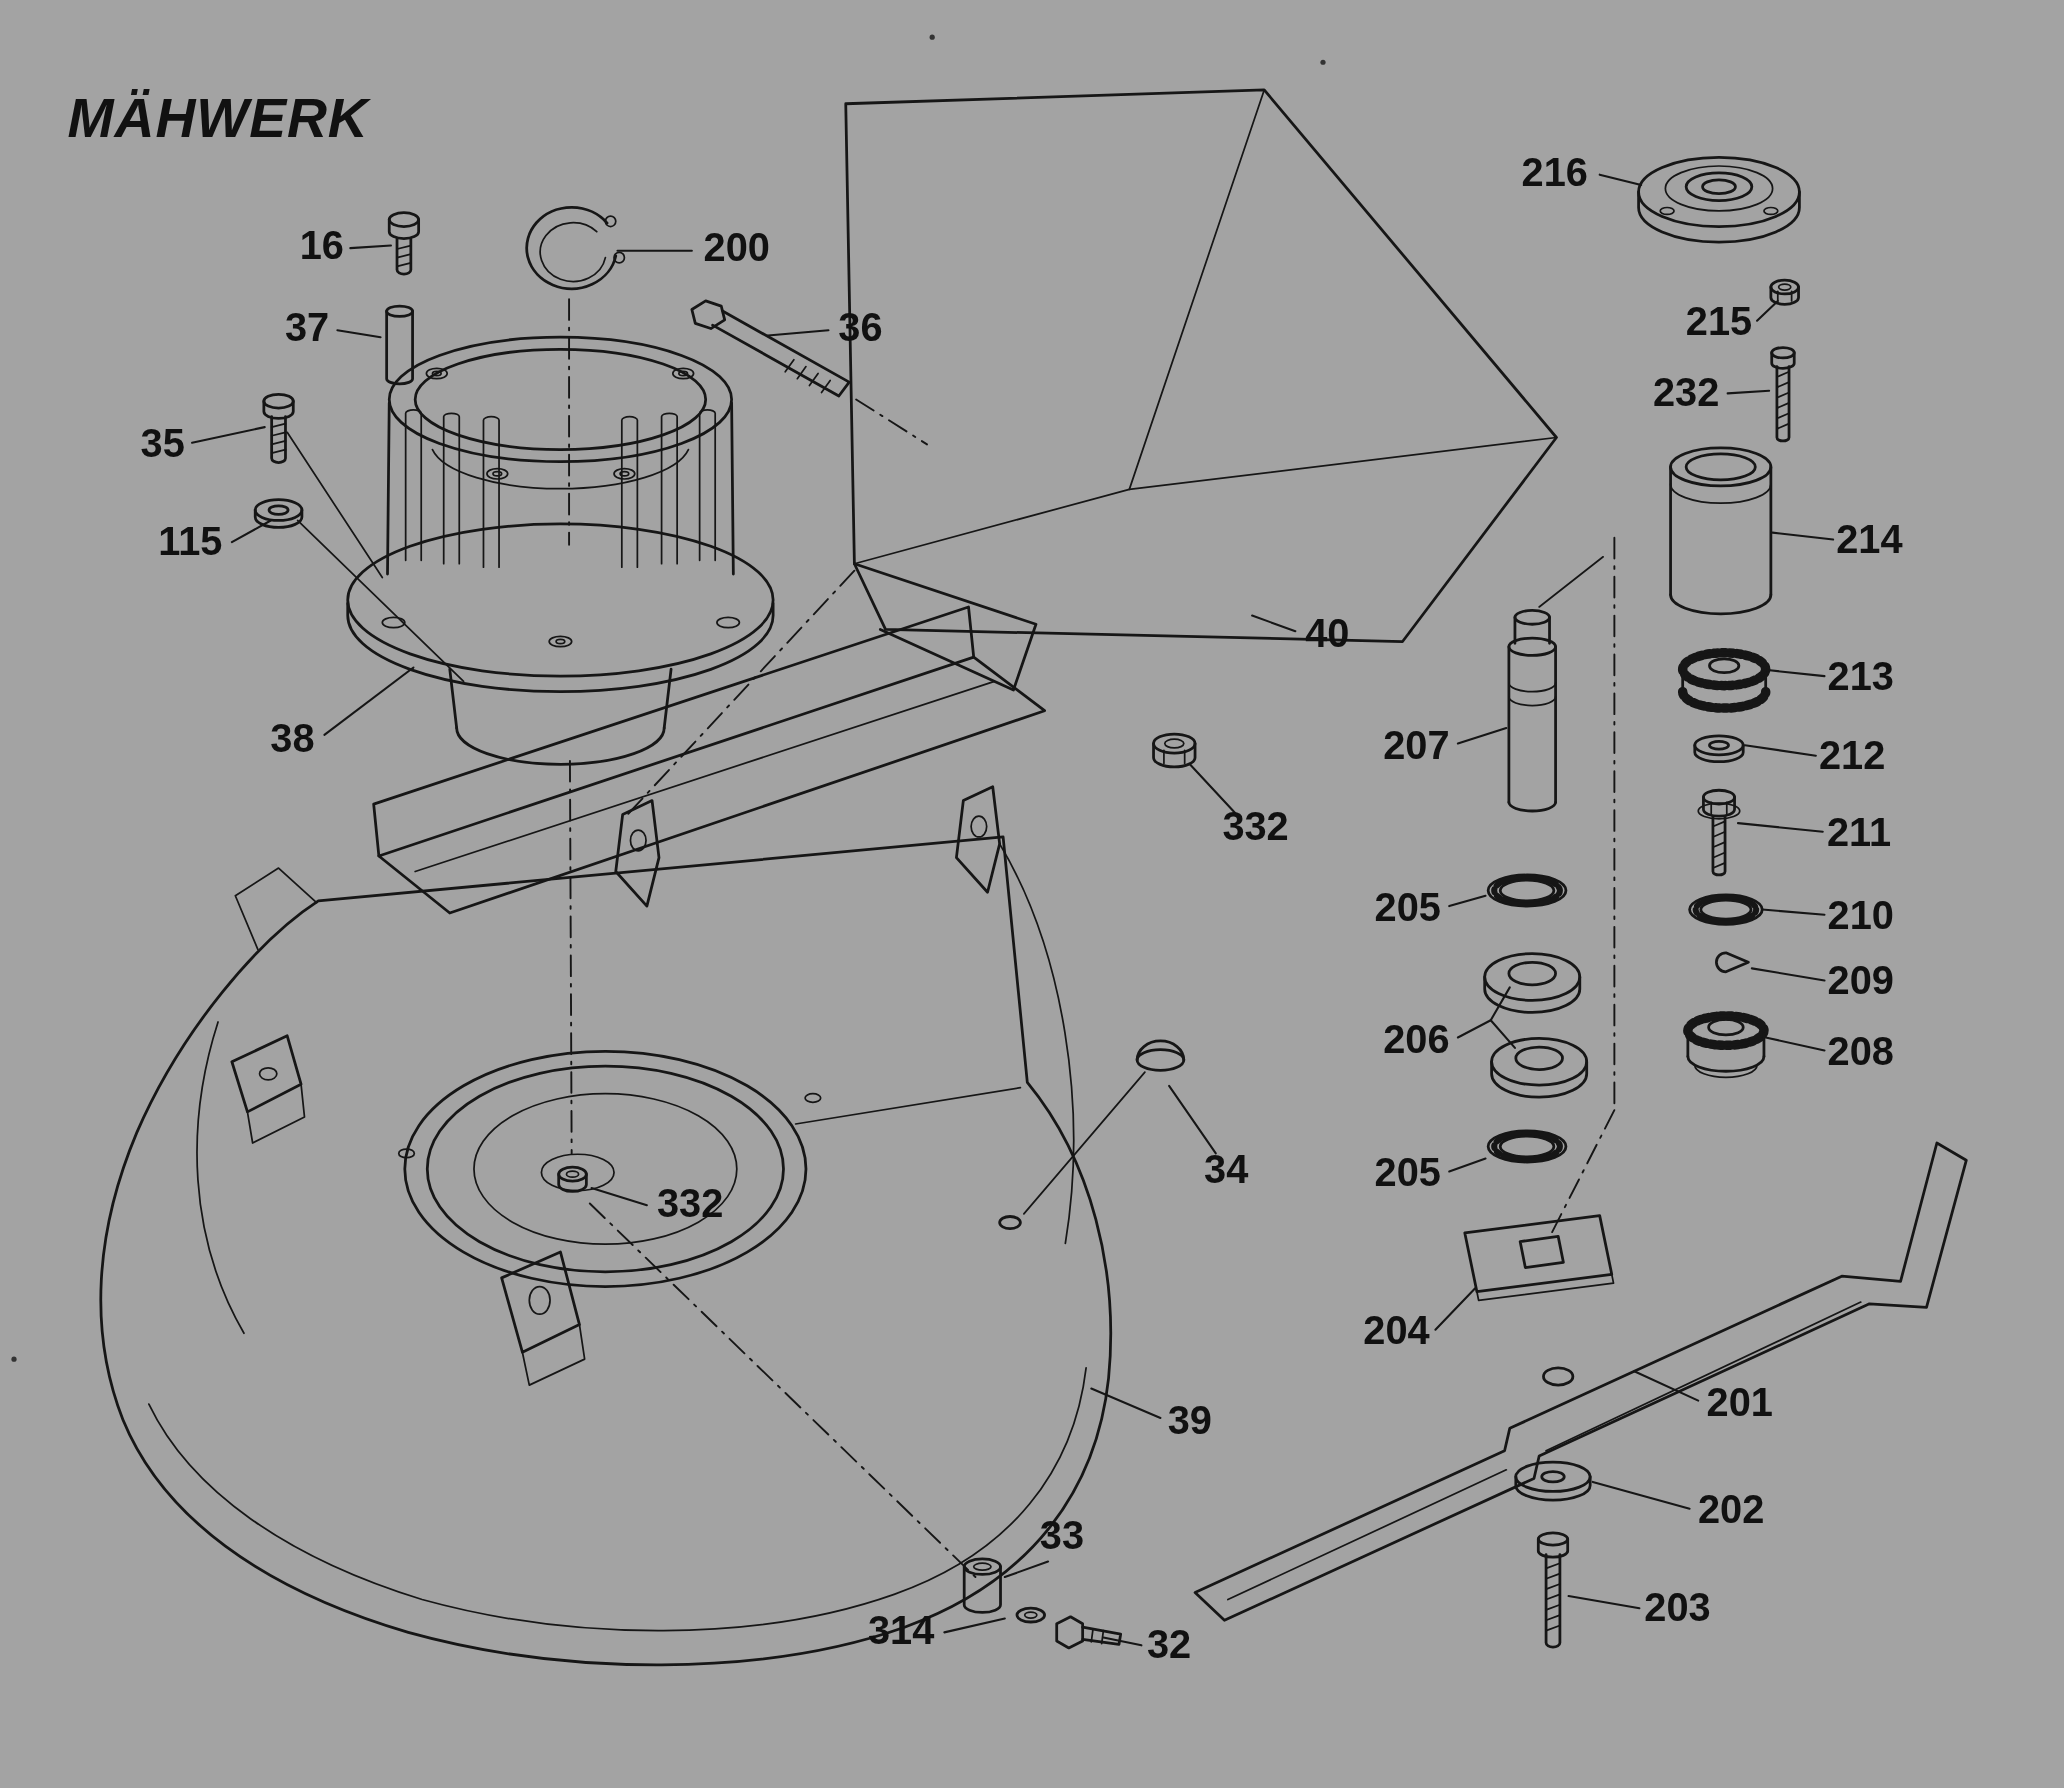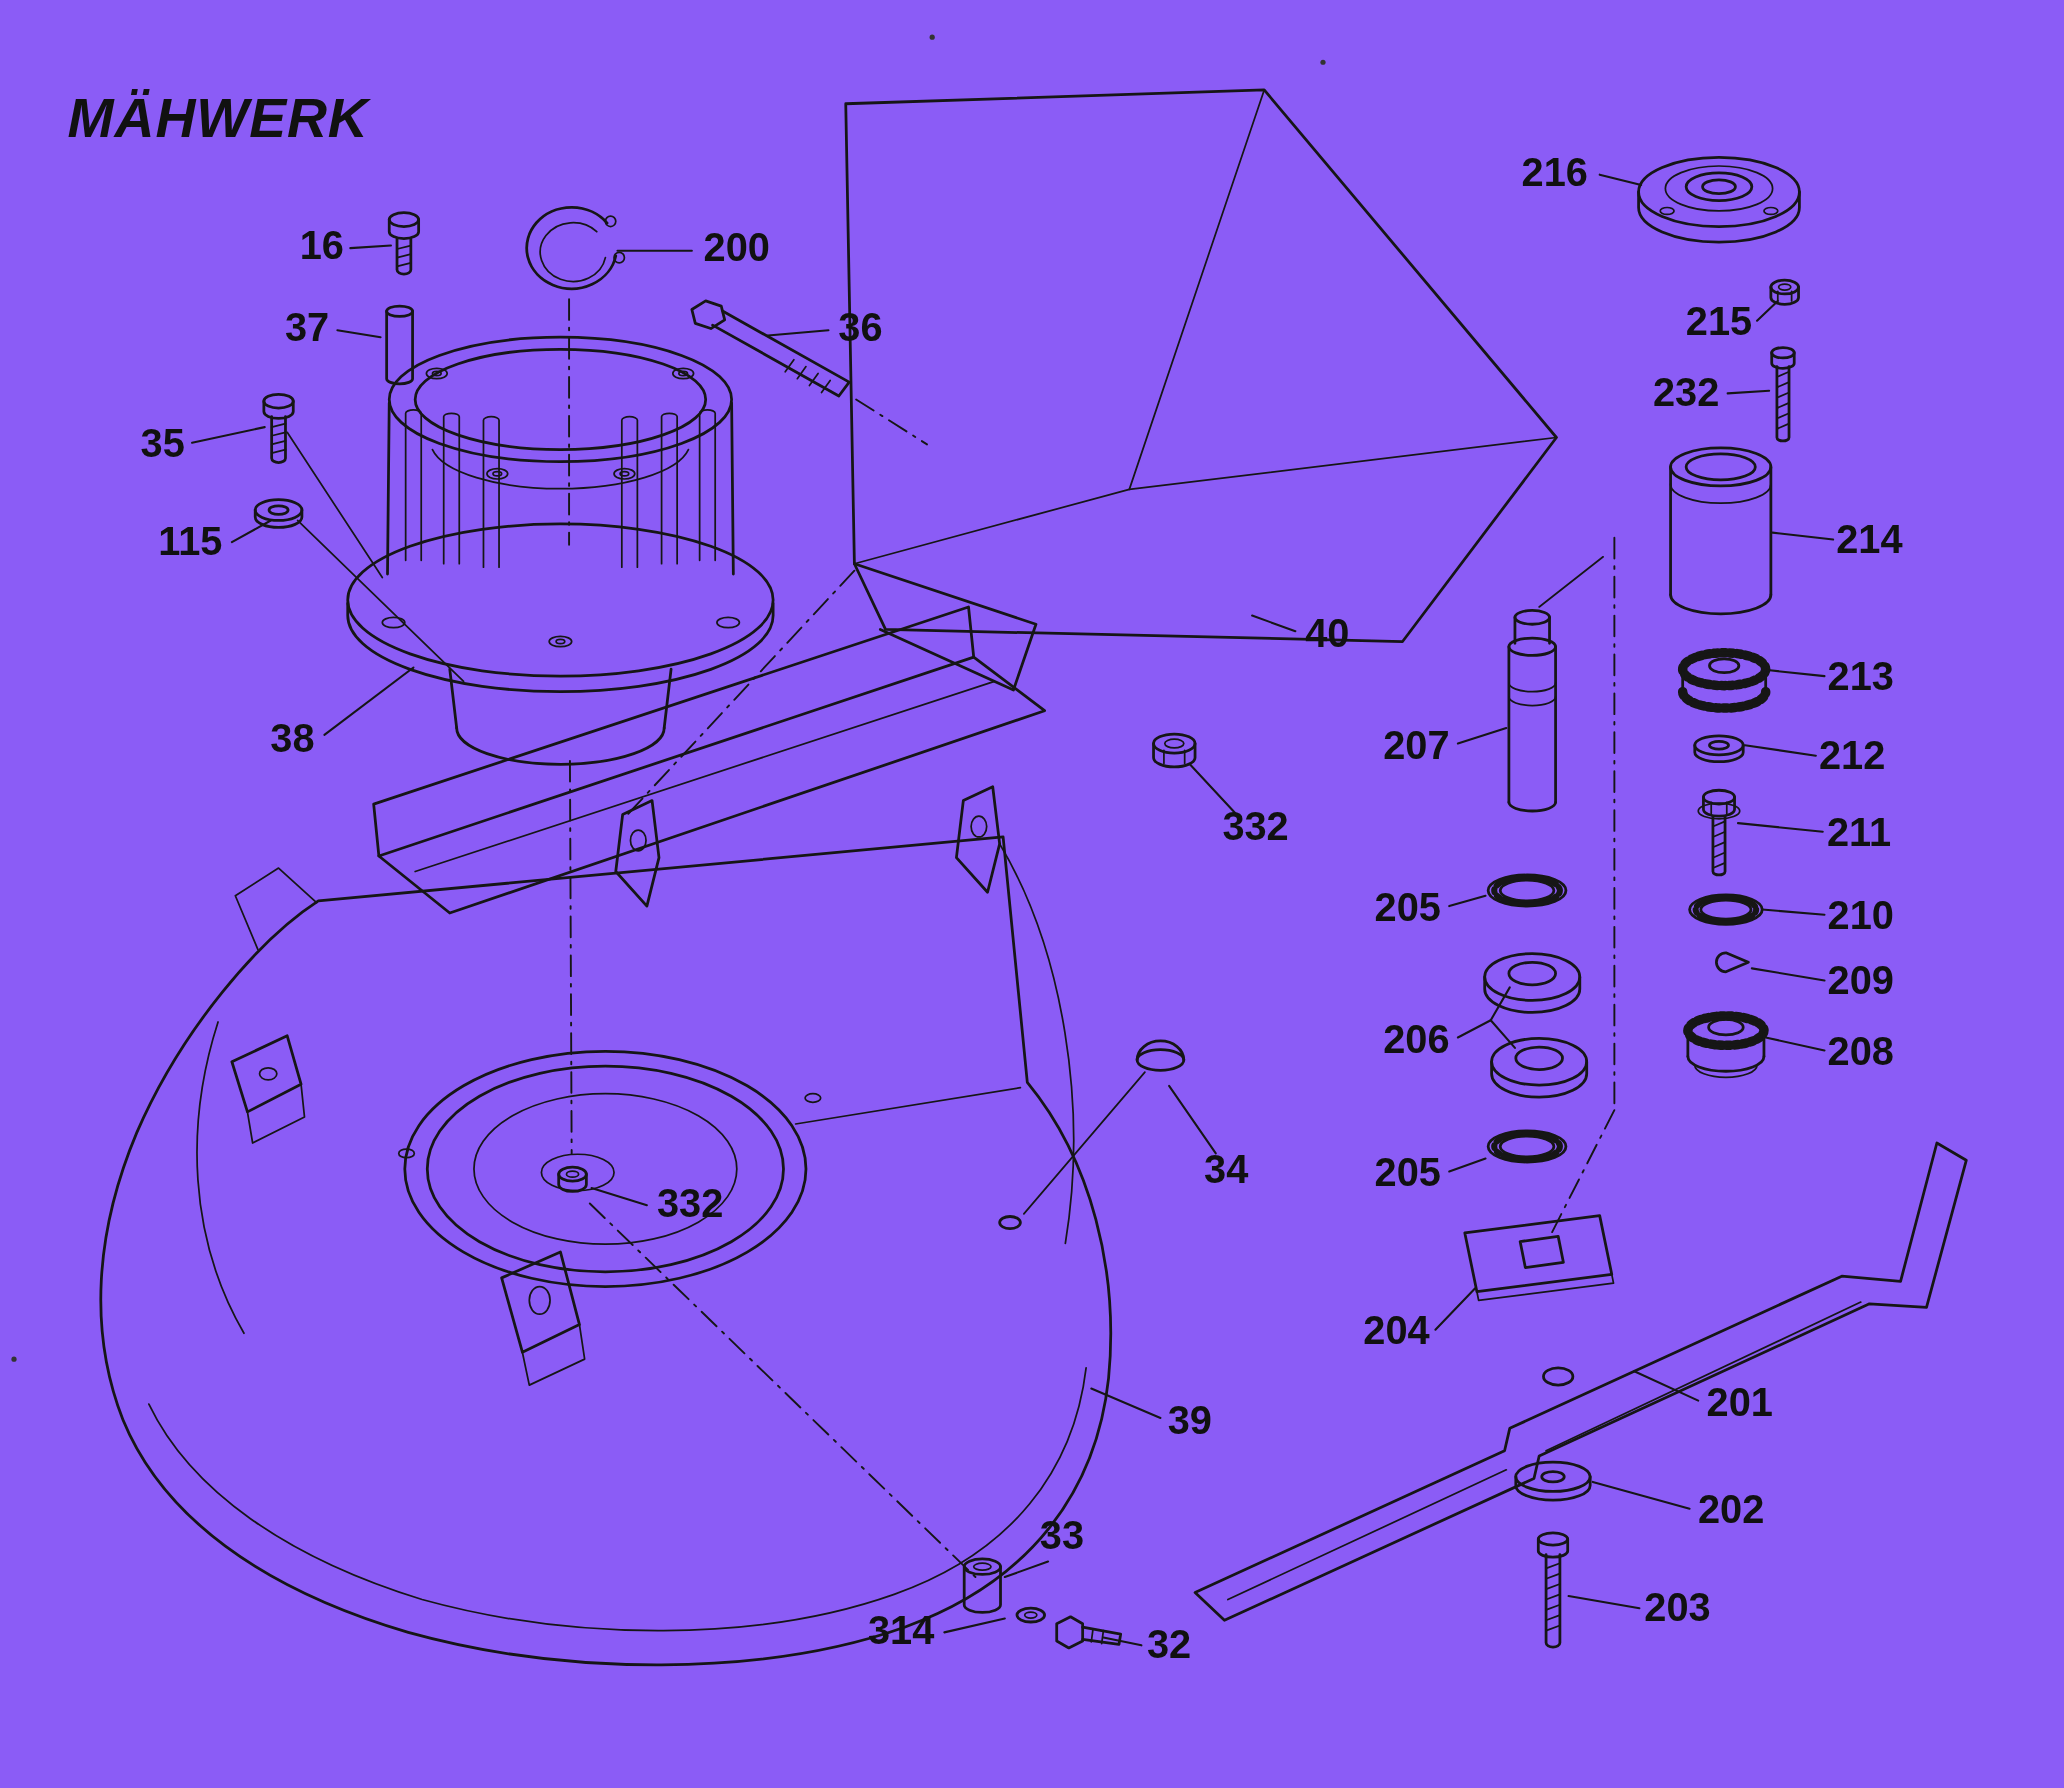--- a/index.html
+++ b/index.html
@@ -1,16 +1,16 @@
 <!DOCTYPE html>
 <html style="font-size:14px"><head>
 <meta charset="utf-8">
 <style>
   html,body{margin:0;padding:0;background:#fff;}
-  .page{position:relative;width:2065px;height:1788px;background:#8b5cf6;overflow:hidden;}
+  .page{position:relative;width:2065px;height:1788px;background:#a3a3a3;overflow:hidden;}
   svg{display:block;width:100%;height:100%;}
   #dwg path,#dwg ellipse,#dwg circle,#dwg line{fill:none;stroke:#161616;stroke-width:3.2;stroke-linecap:round;stroke-linejoin:round;}
   #dwg .thin{stroke-width:2;}
   #dwg .lead{stroke-width:2.4;}
   #dwg .dash{stroke-width:2.2;stroke-dasharray:24 9 3 9;}
   #dwg .teeth{stroke-width:11;stroke-dasharray:4.5 4.5;}
   #dwg .teeth2{stroke-width:7;stroke-dasharray:3.5 5;}
   #dwg .speck{fill:#333;stroke:none;}
   text.lbl{font:700 46px "Liberation Sans",sans-serif;fill:#111;text-anchor:middle;}
   text.title{font:italic 800 64px "Liberation Sans",sans-serif;fill:#111;text-anchor:start;letter-spacing:1px;}

